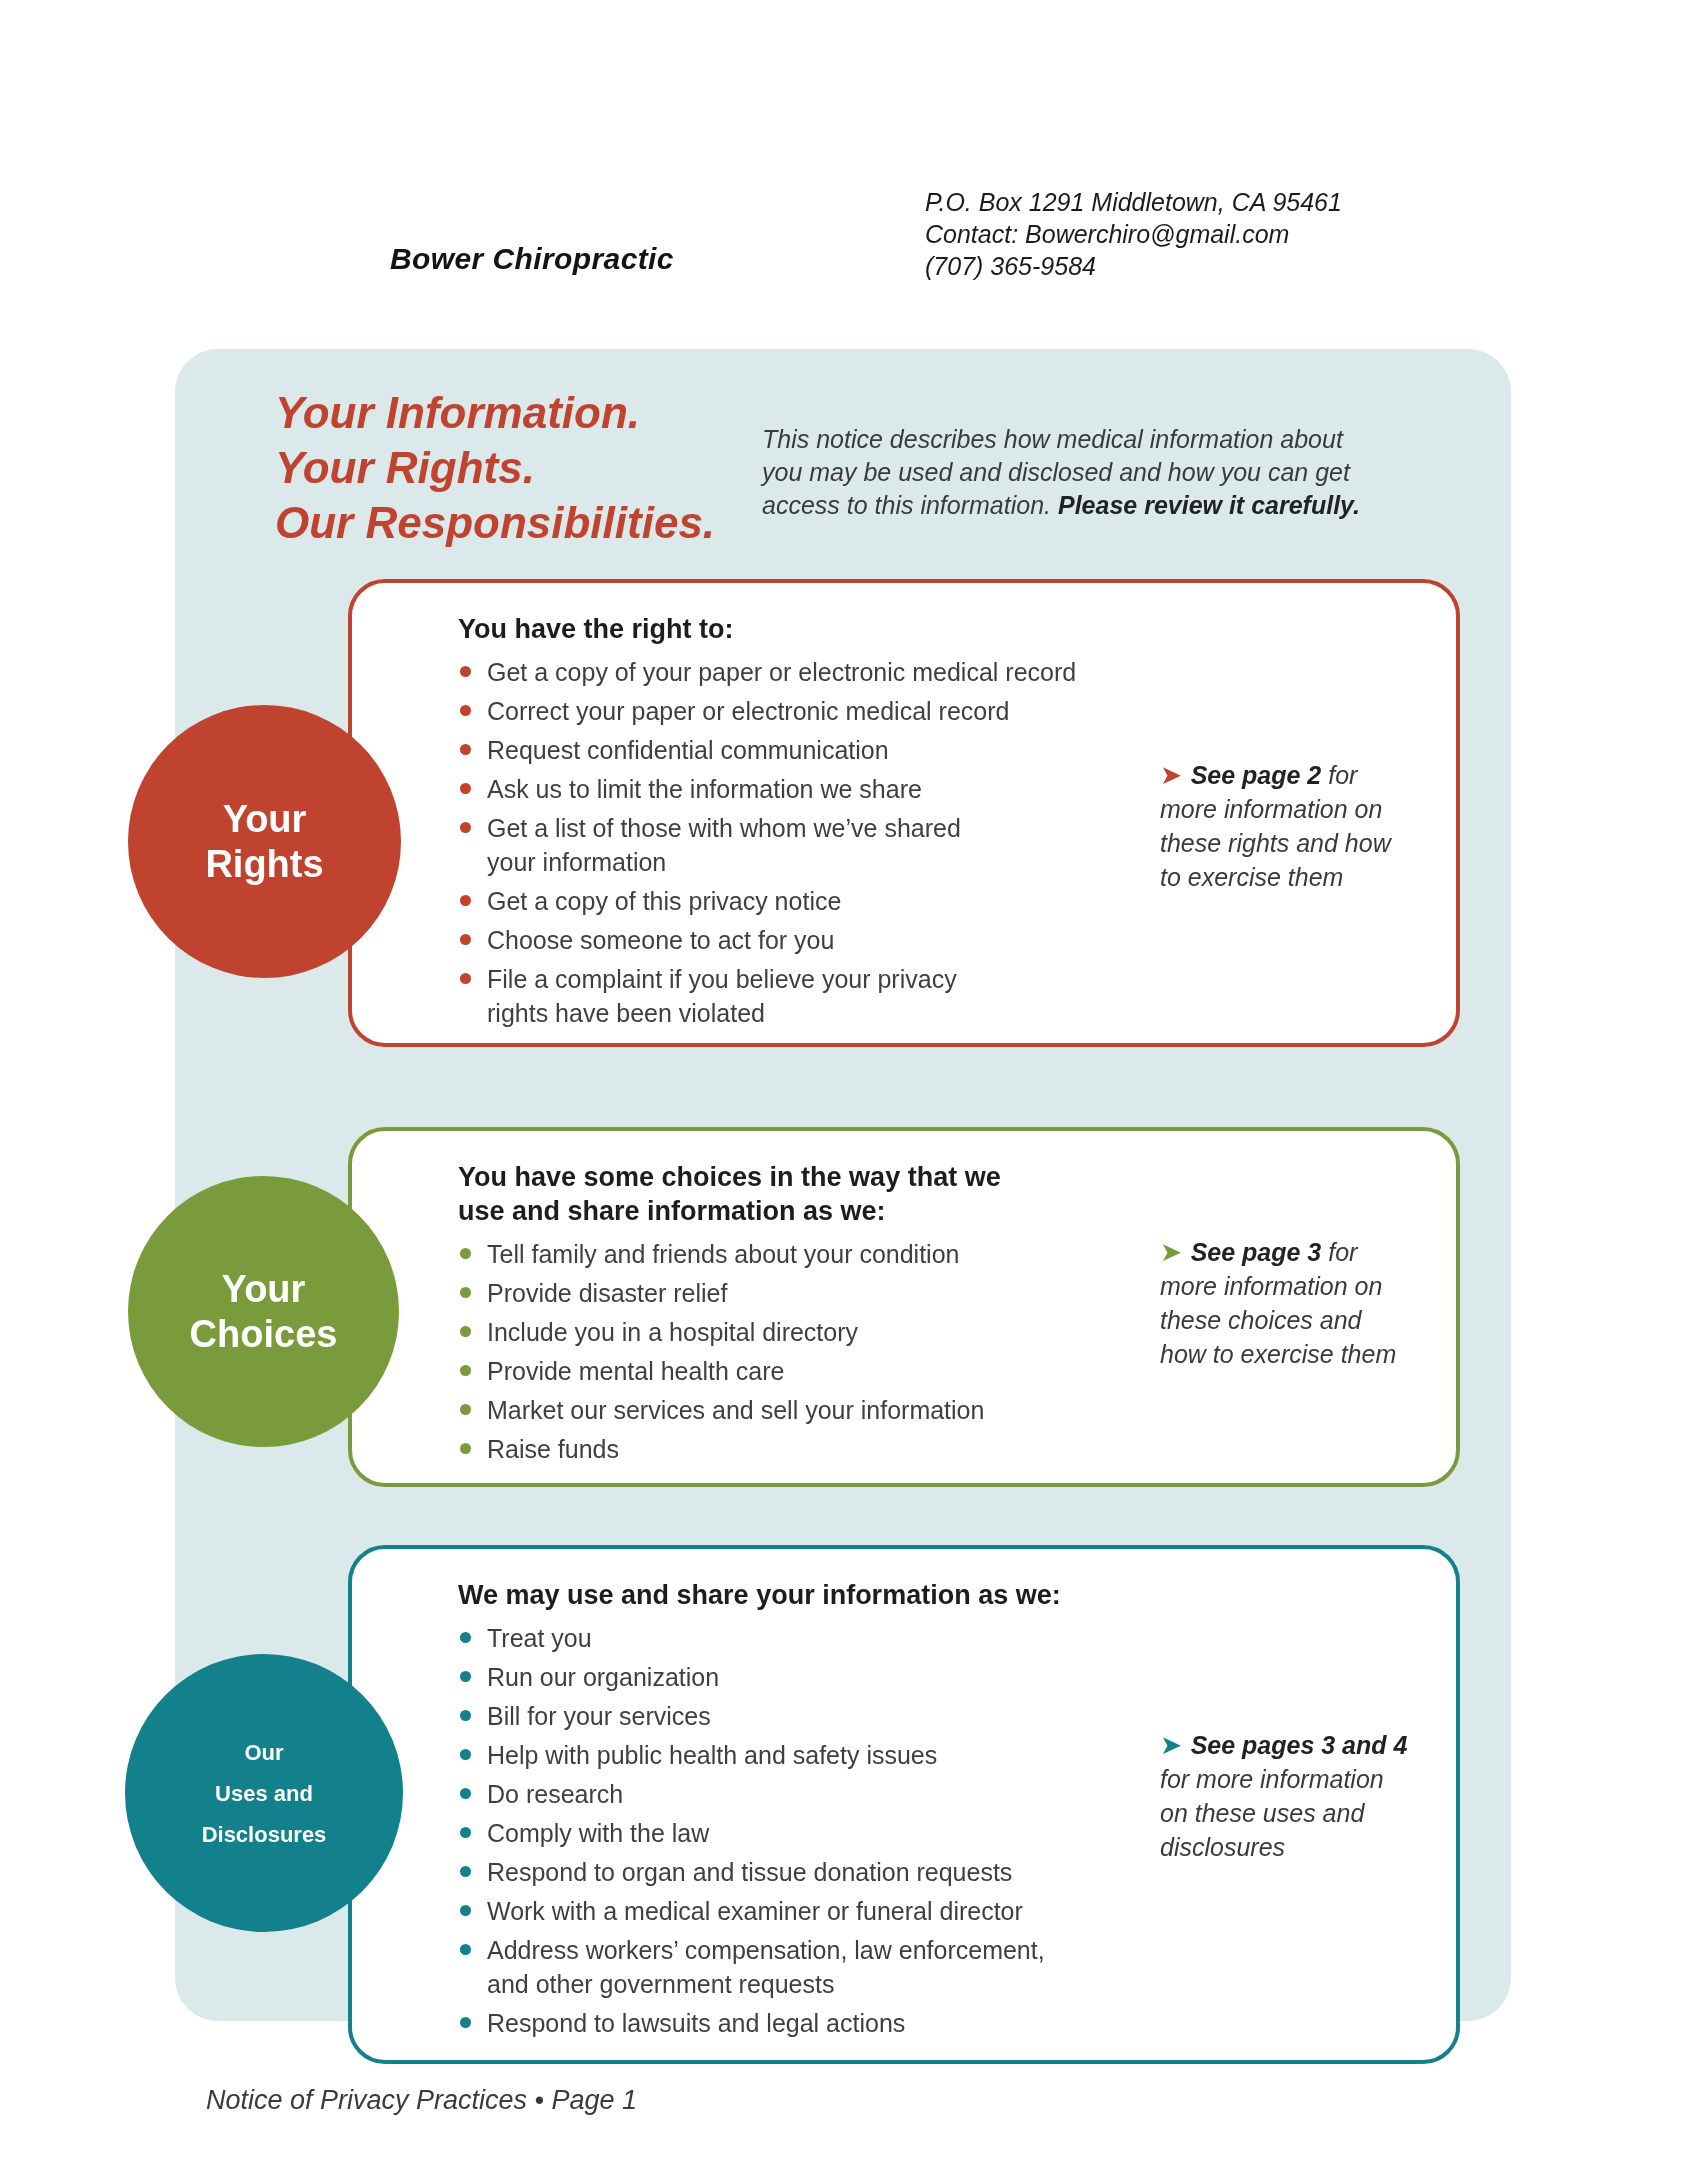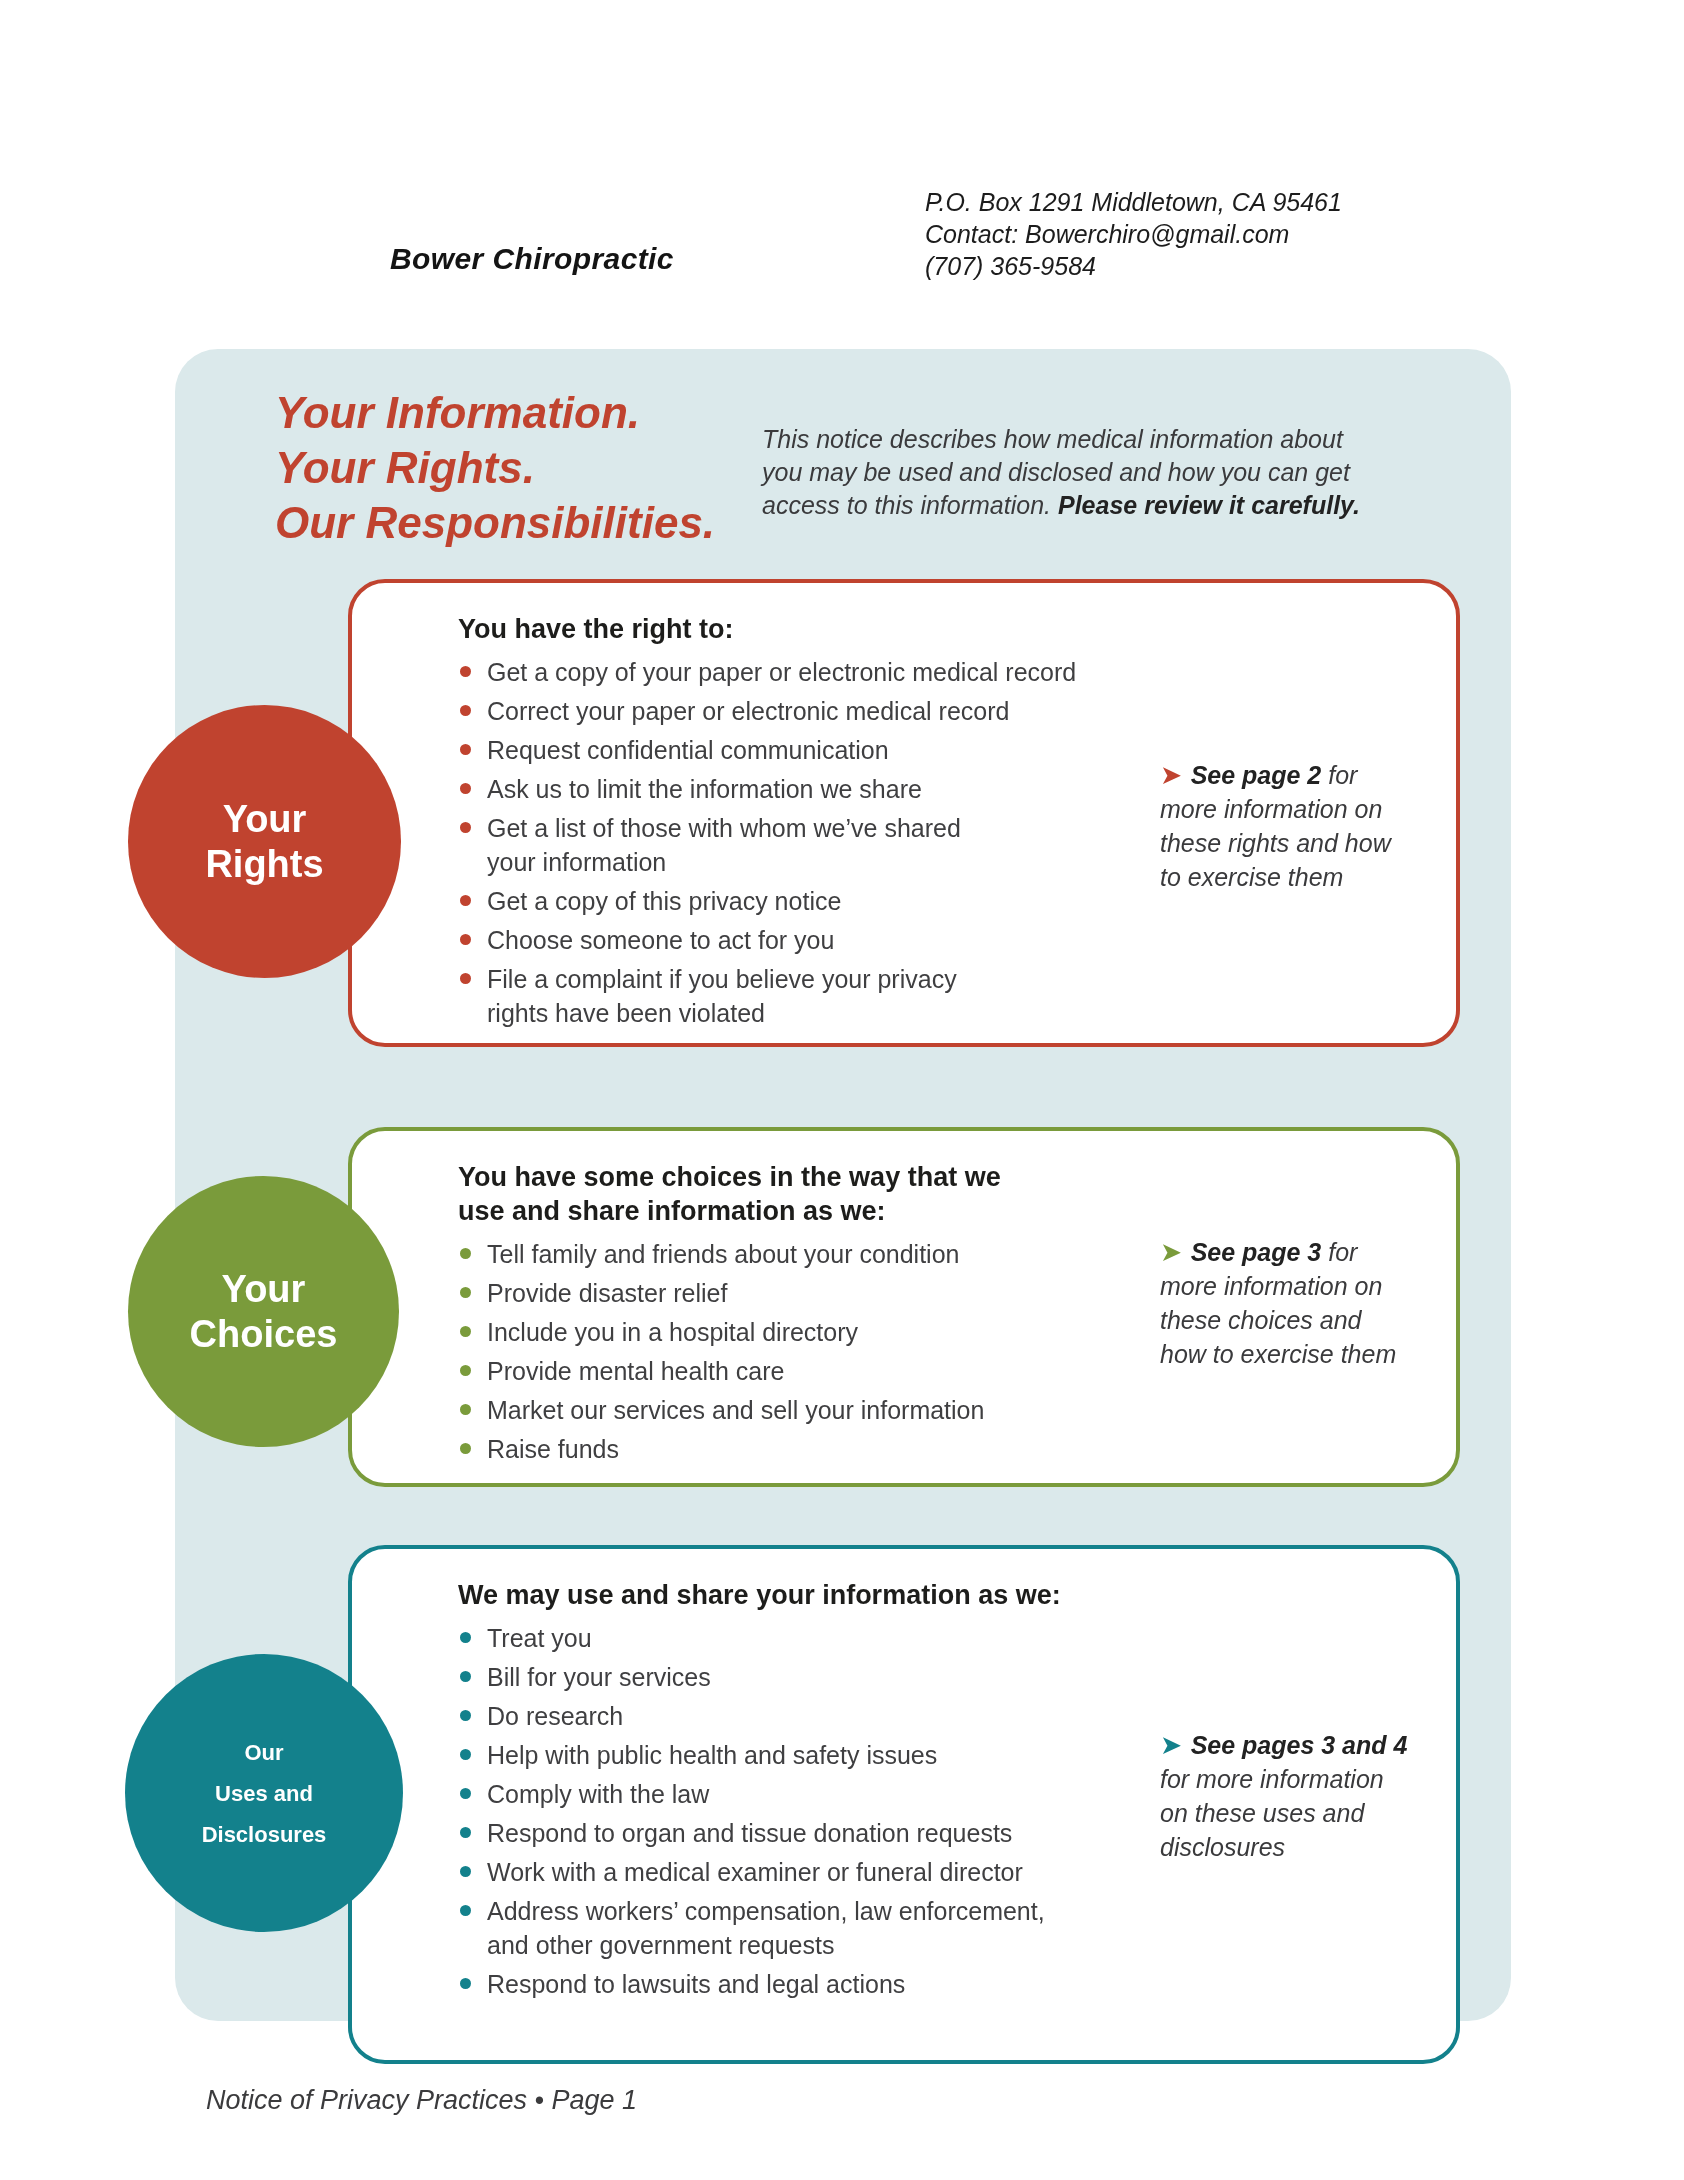--- a/index.html
+++ b/index.html
@@ -108,23 +108,24 @@
 more information on
 these choices and
 how to exercise them</span>
   </div>
 </div>
 
 <div class="box sec-teal" id="box-uses">
   <h2>We may use and share your information as we:</h2>
   <ul>
       <li><span class="dot"></span><span class="btext">Treat you</span></li>
+      <li><span class="dot"></span><span class="btext">Run our organization</span></li>
       <li><span class="dot"></span><span class="btext">Bill for your services</span></li>
+      <li><span class="dot"></span><span class="btext">Help with public health and safety issues</span></li>
       <li><span class="dot"></span><span class="btext">Do research</span></li>
-      <li><span class="dot"></span><span class="btext">Help with public health and safety issues</span></li>
       <li><span class="dot"></span><span class="btext">Comply with the law</span></li>
       <li><span class="dot"></span><span class="btext">Respond to organ and tissue donation requests</span></li>
       <li><span class="dot"></span><span class="btext">Work with a medical examiner or funeral director</span></li>
       <li><span class="dot"></span><span class="btext">Address workers’ compensation, law enforcement,
 and other government requests</span></li>
       <li><span class="dot"></span><span class="btext">Respond to lawsuits and legal actions</span></li>
     </ul>
   <div class="callout" id="callout-uses">
     <span class="arrow">➤</span><b>See pages 3 and 4</b><span class="rest">
 for more information

